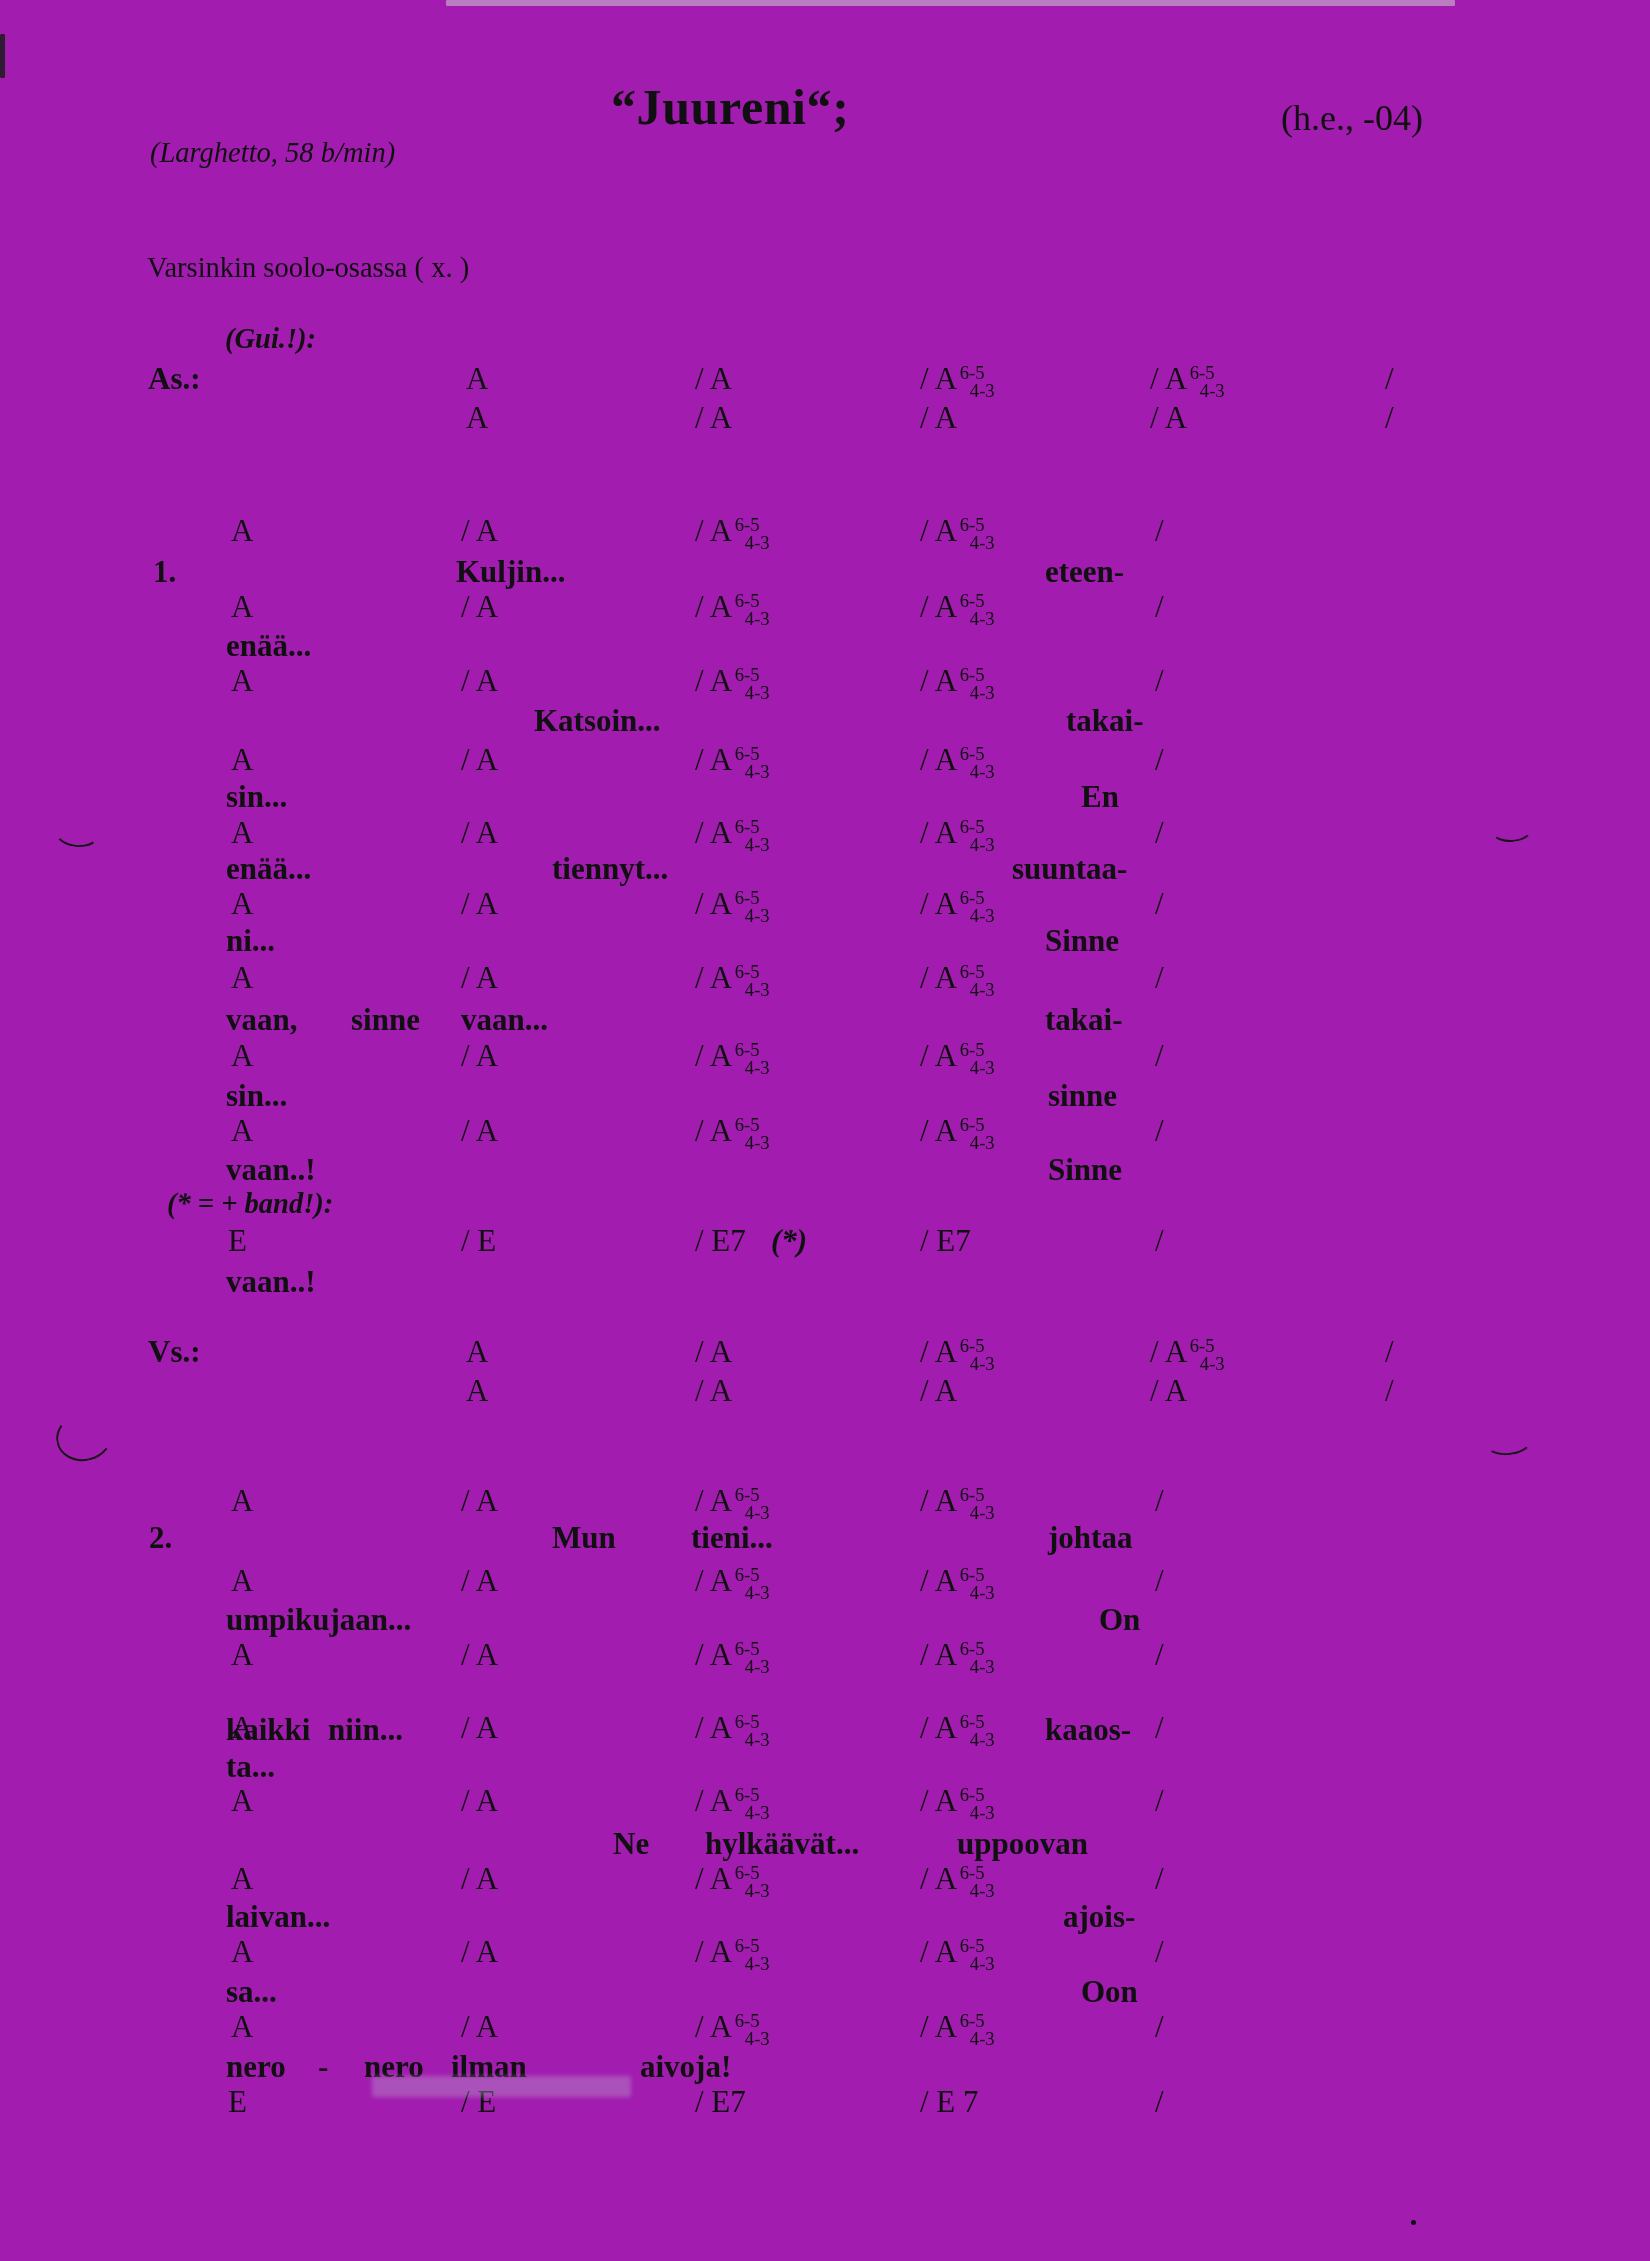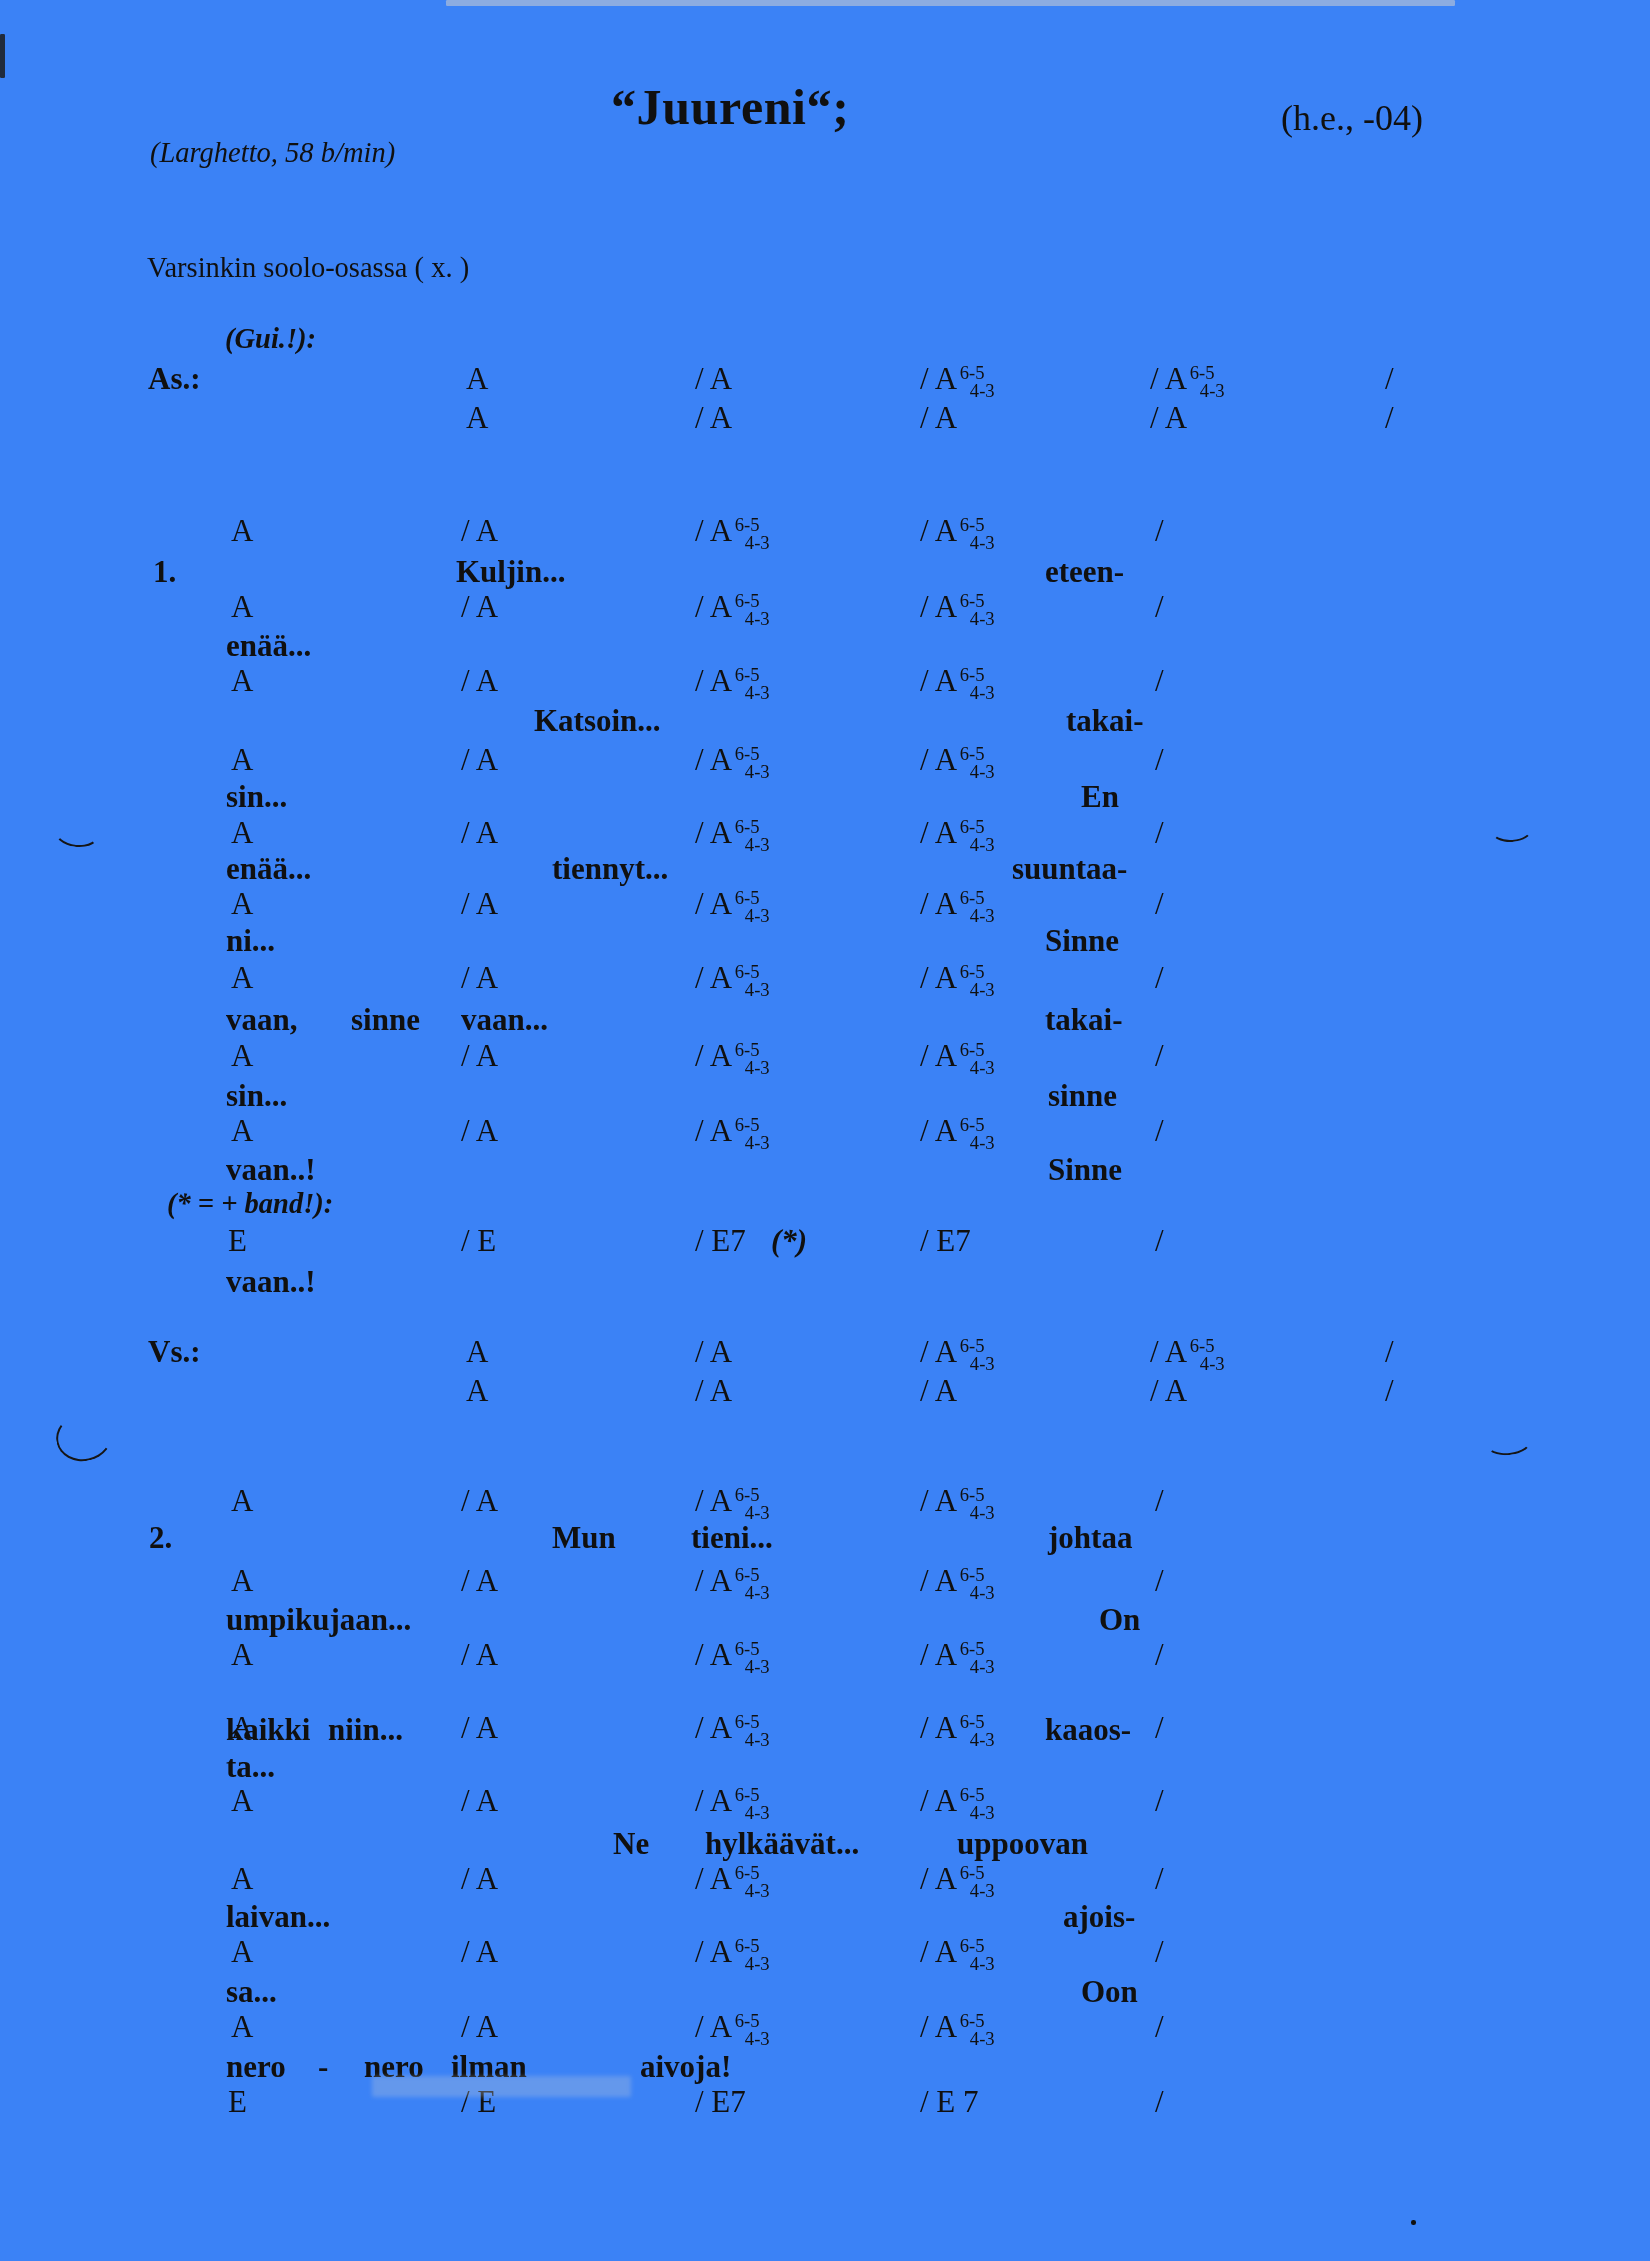--- a/index.html
+++ b/index.html
@@ -1,19 +1,19 @@
 <!DOCTYPE html>
 <html style="font-size:10.3px"><head>
 <meta charset="utf-8">
 <style>
   html,body{margin:0;padding:0;background:#777;}
   #page{
     position:relative;
     width:1651px;height:2261px;
-    background:#3b82f6;
+    background:#a21caf;
     overflow:hidden;
     font-family:"Liberation Serif","DejaVu Serif",serif;
     color:#101010;
   }
   .abs{position:absolute;white-space:pre;}
   
   .title{font-size:50px;font-weight:700;letter-spacing:0.6px;}
   .credit{font-size:36px;font-weight:400;}
   .tempo{font-size:28.5px;font-style:italic;font-weight:400;}
   .note{font-size:28.5px;font-weight:400;white-space:pre;}

